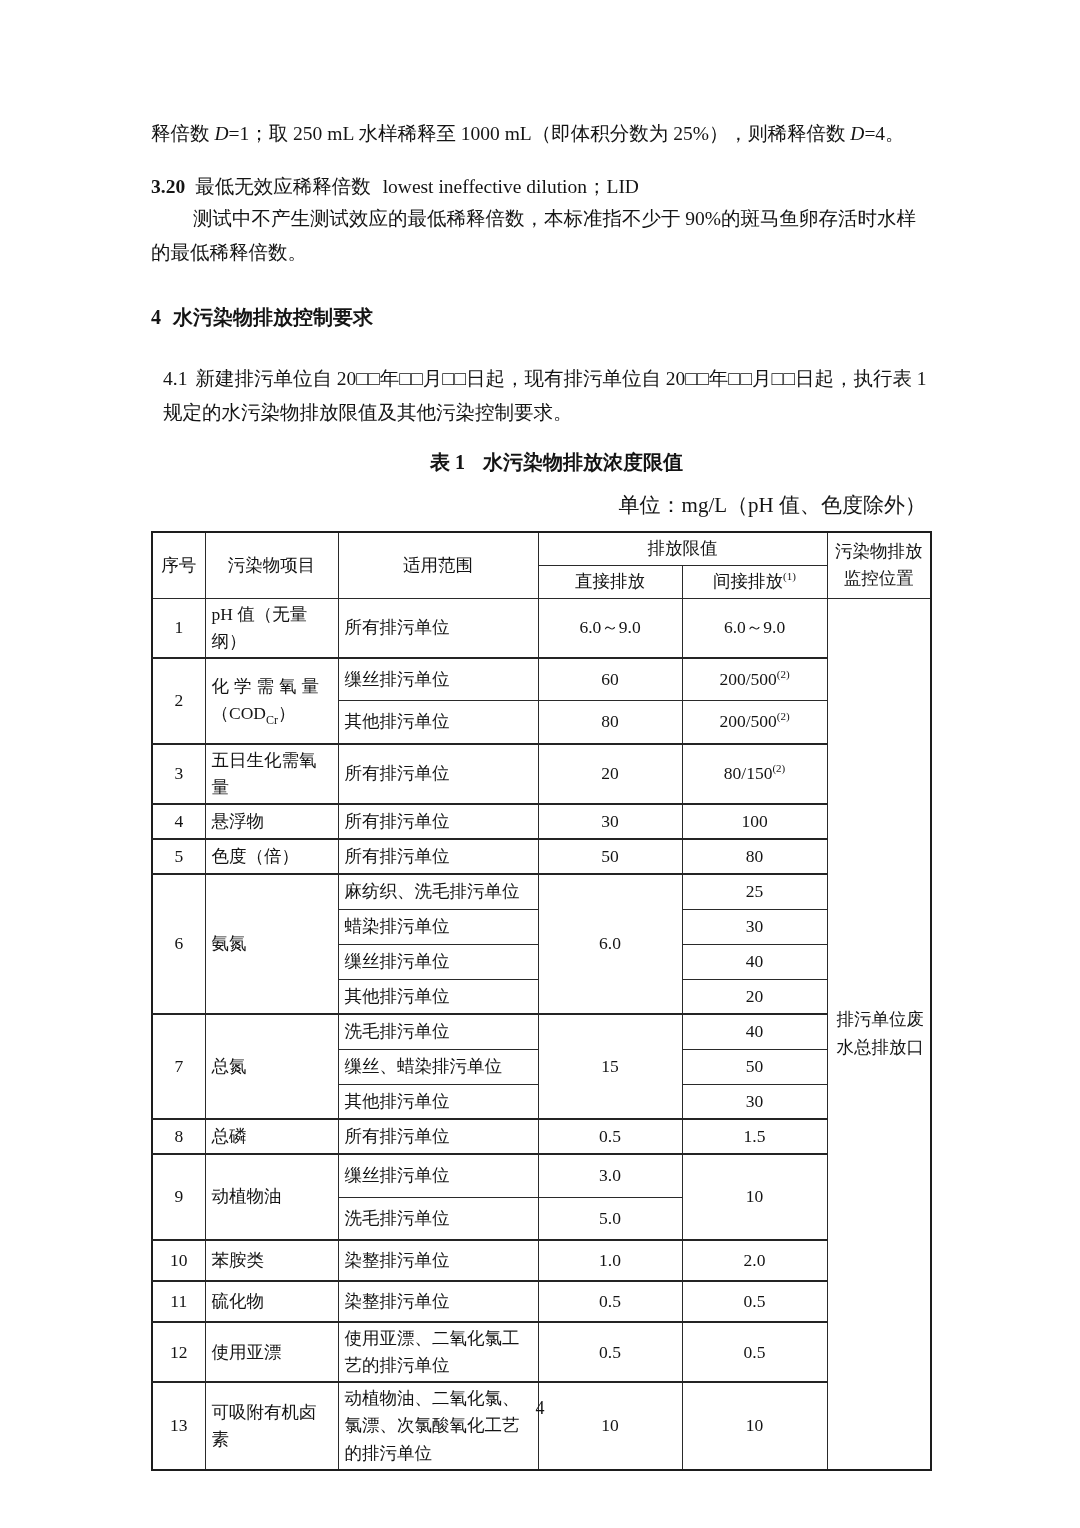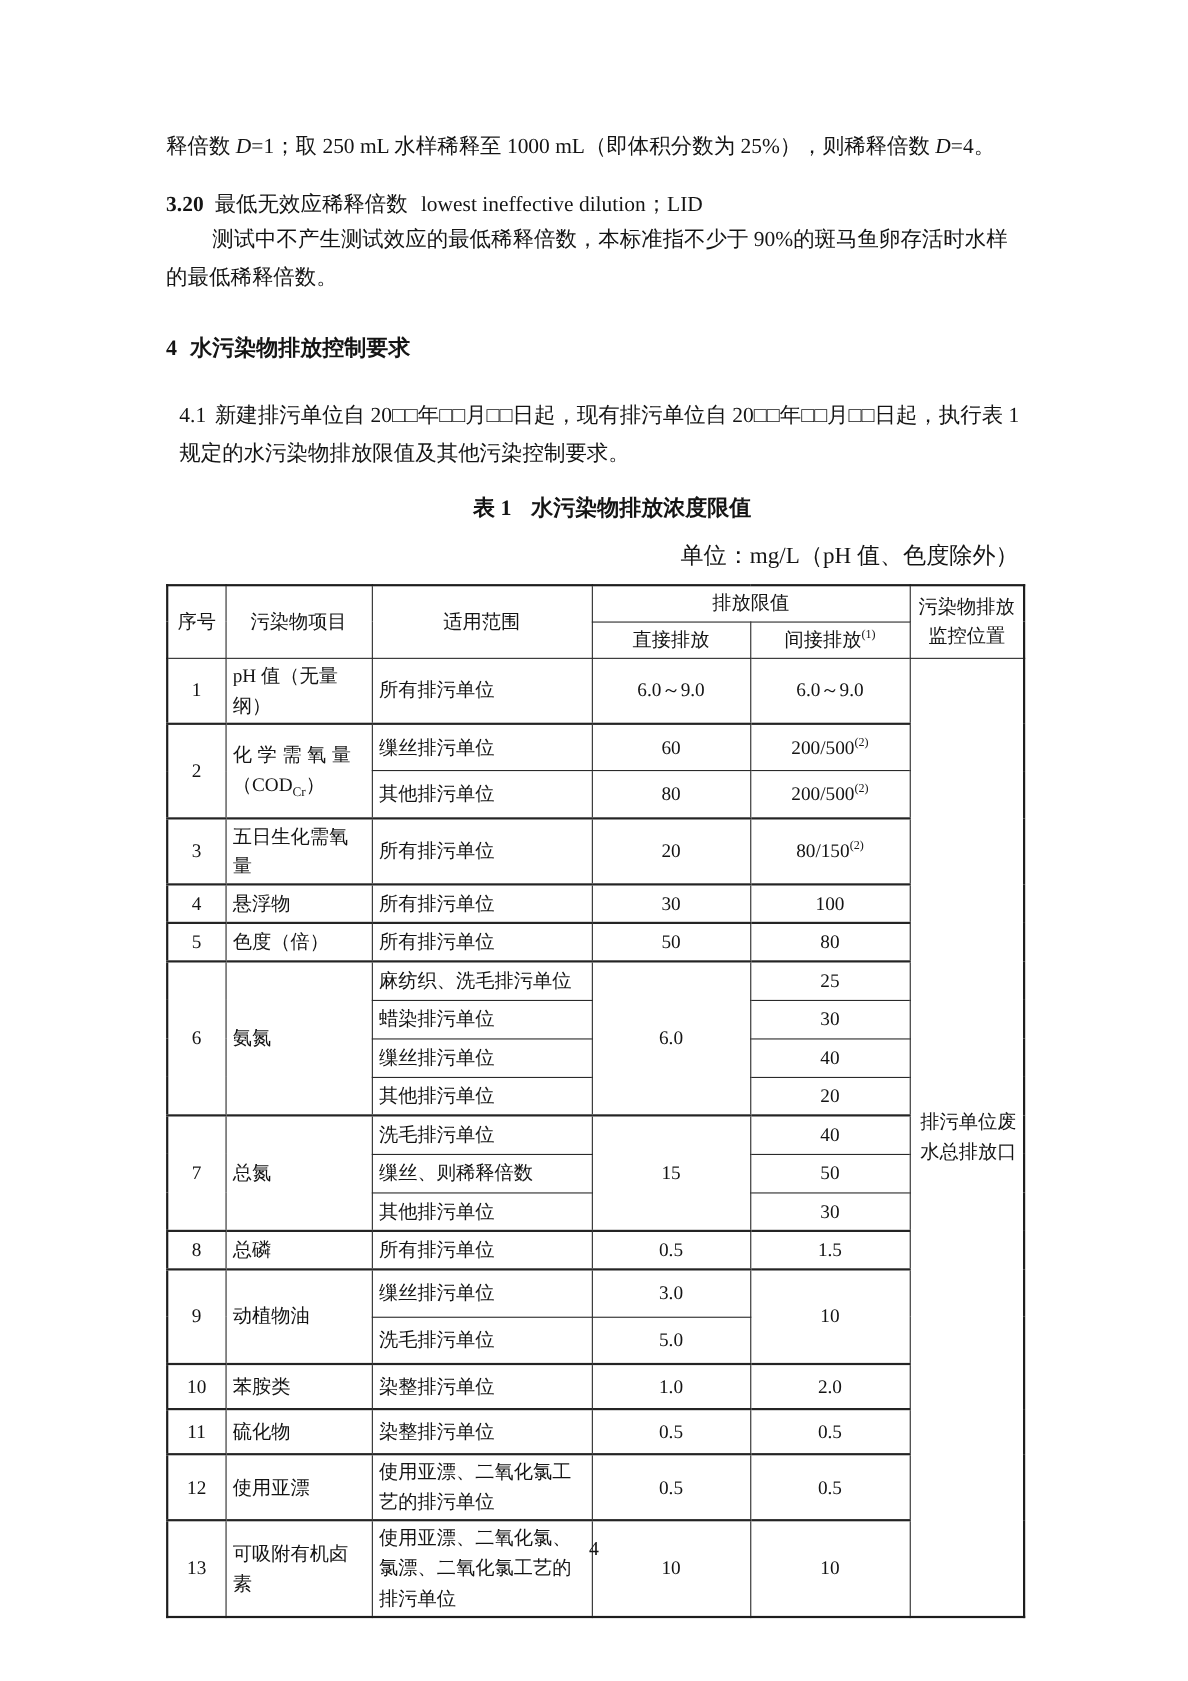--- a/index.html
+++ b/index.html
@@ -150,21 +150,21 @@
         <td class="c">20</td>
       </tr>
       <tr class="h35 g">
         <td class="c" rowspan="3">7</td>
         <td class="l" rowspan="3">总氮</td>
         <td class="l">洗毛排污单位</td>
         <td class="c" rowspan="3">15</td>
         <td class="c">40</td>
       </tr>
       <tr class="h35">
-        <td class="l">缫丝、则稀释倍数</td>
+        <td class="l">缫丝、蜡染排污单位</td>
         <td class="c">50</td>
       </tr>
       <tr class="h35">
         <td class="l">其他排污单位</td>
         <td class="c">30</td>
       </tr>
       <tr class="h35 g">
         <td class="c">8</td>
         <td class="l">总磷</td>
         <td class="l">所有排污单位</td>
@@ -199,21 +199,21 @@
       <tr class="h54 g">
         <td class="c">12</td>
         <td class="l">使用亚漂</td>
         <td class="l">使用亚漂、二氧化氯工艺的排污单位</td>
         <td class="c">0.5</td>
         <td class="c">0.5</td>
       </tr>
       <tr class="h73 g">
         <td class="c">13</td>
         <td class="l">可吸附有机卤素</td>
-        <td class="l">使用亚漂、二氧化氯、氯漂、二氧化氯工艺的排污单位</td>
+        <td class="l">动植物油、二氧化氯、氯漂、次氯酸氧化工艺的排污单位</td>
         <td class="c">10</td>
         <td class="c">10</td>
       </tr>
     </tbody>
   </table>
 </div>
 
 <div class="page-num">4</div>
 
 </body></html>

